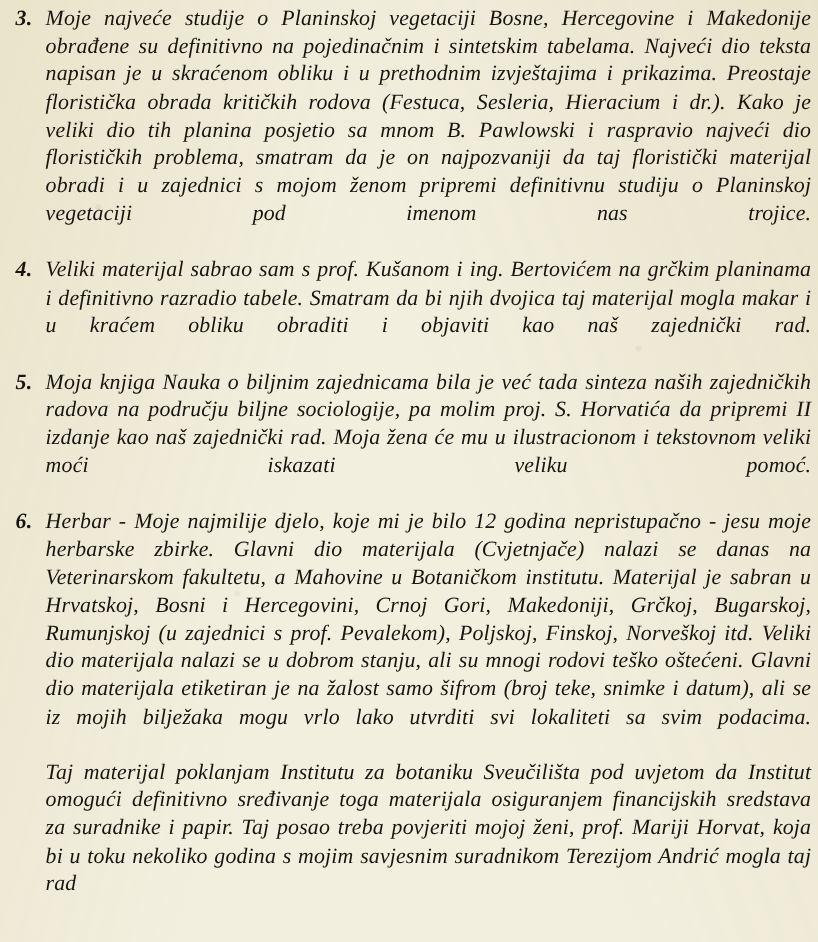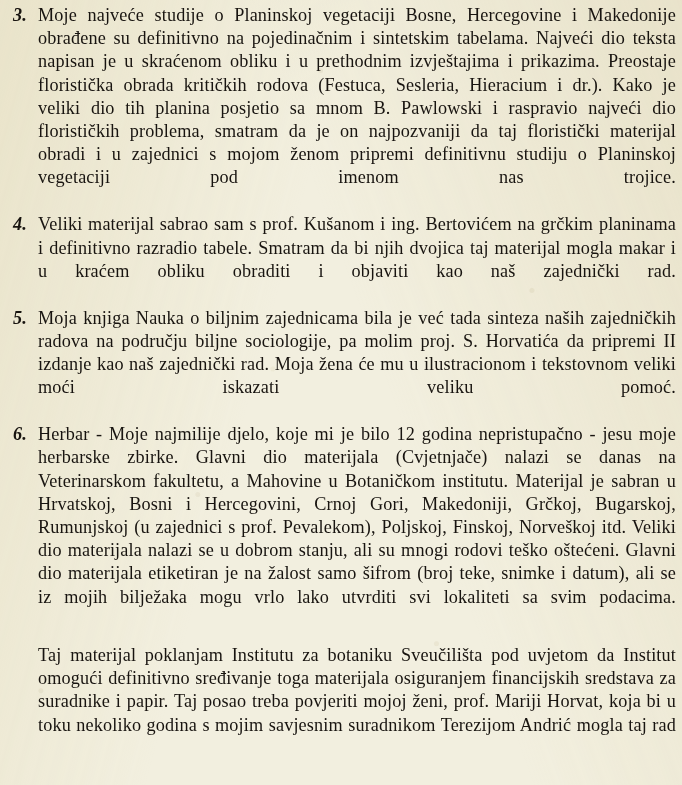--- a/index.html
+++ b/index.html
@@ -61,33 +61,34 @@
     width: 22px;
     font-style: italic;
     font-weight: bold;
     font-size: 18.2px;
     line-height: 23.2px;
     text-align: left;
     letter-spacing: 0.1px;
   }
 
   .para {
+    font-style: italic;
     font-size: 18.2px;
     line-height: 23.2px;
     text-align: justify;
     text-justify: inter-word;
     letter-spacing: 0.15px;
     word-spacing: 0.6px;
     hyphens: none;
     margin: 0;
   }
 
   
   .para.continuation {
-    margin-top: 12px;
+    margin-top: 0;
   }
 
   
   .para::after {
     content: "";
     display: inline-block;
     width: 100%;
   }
 </style>
 </head>

